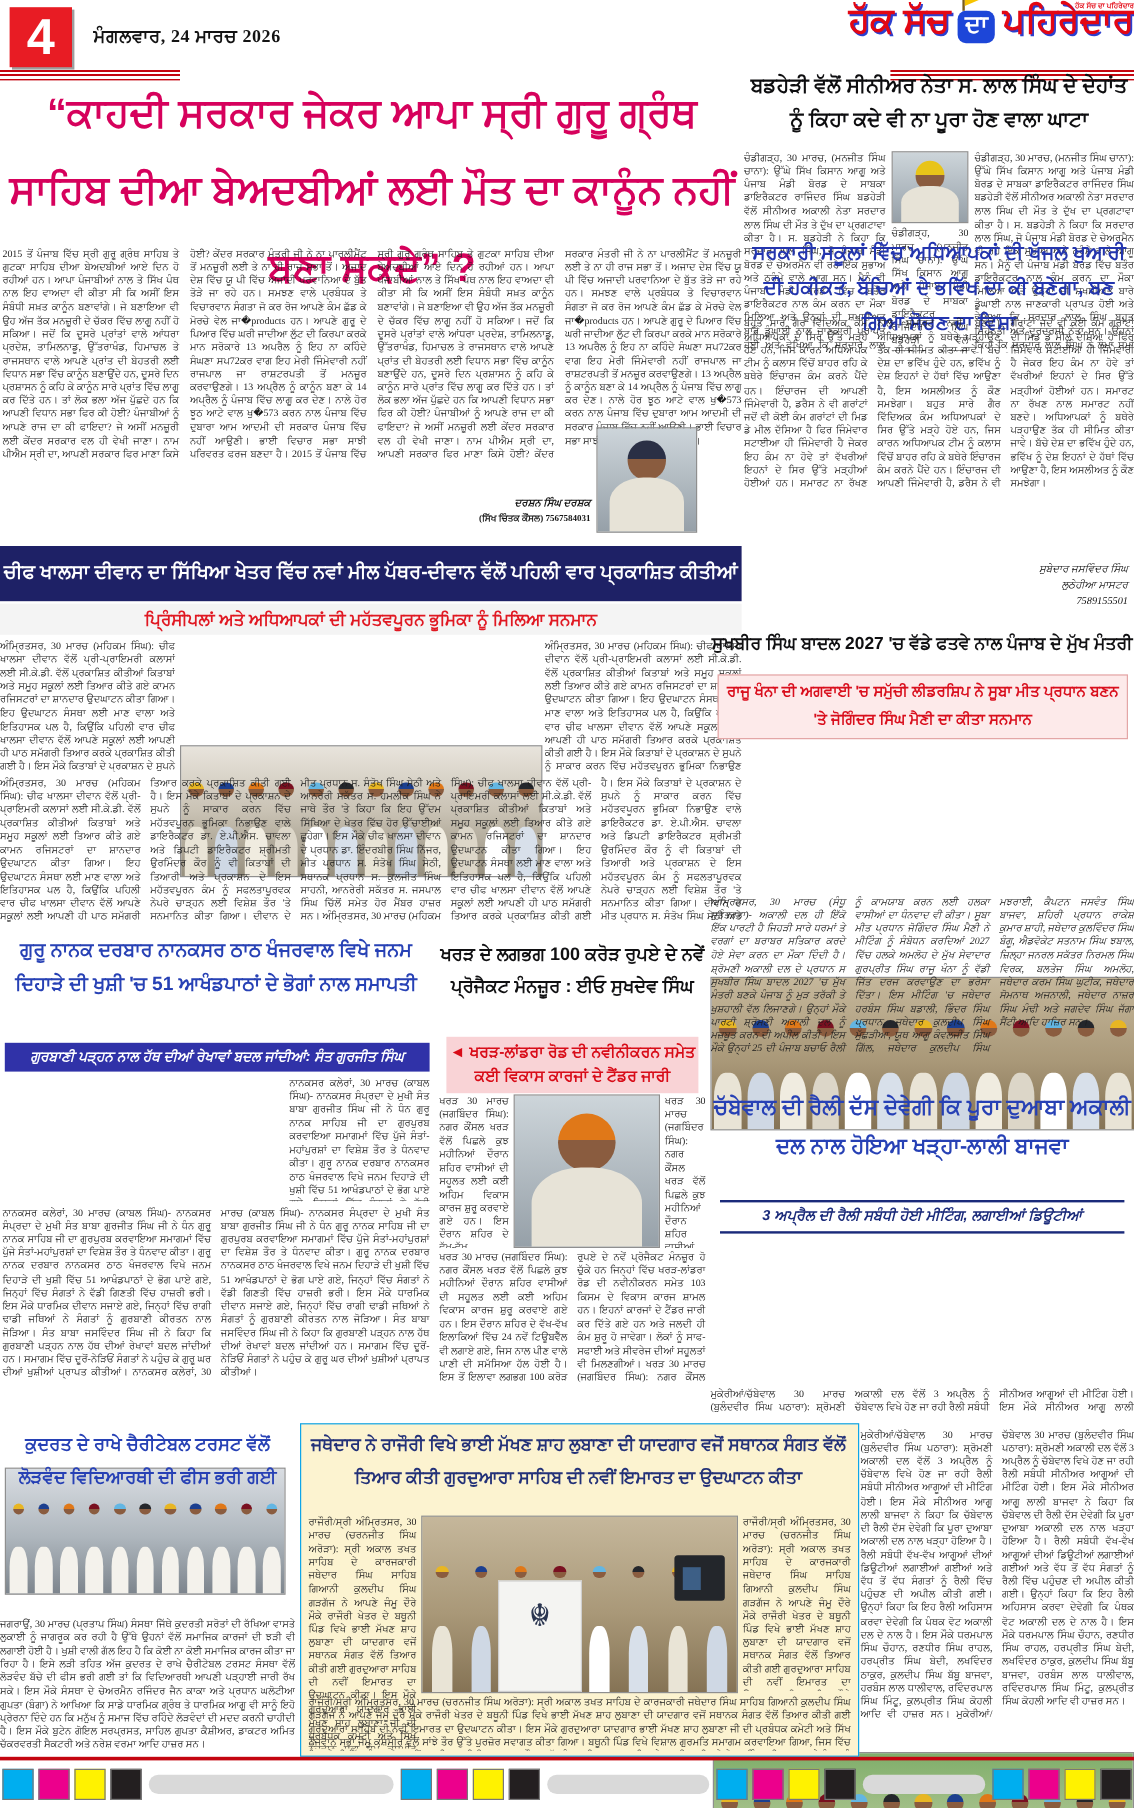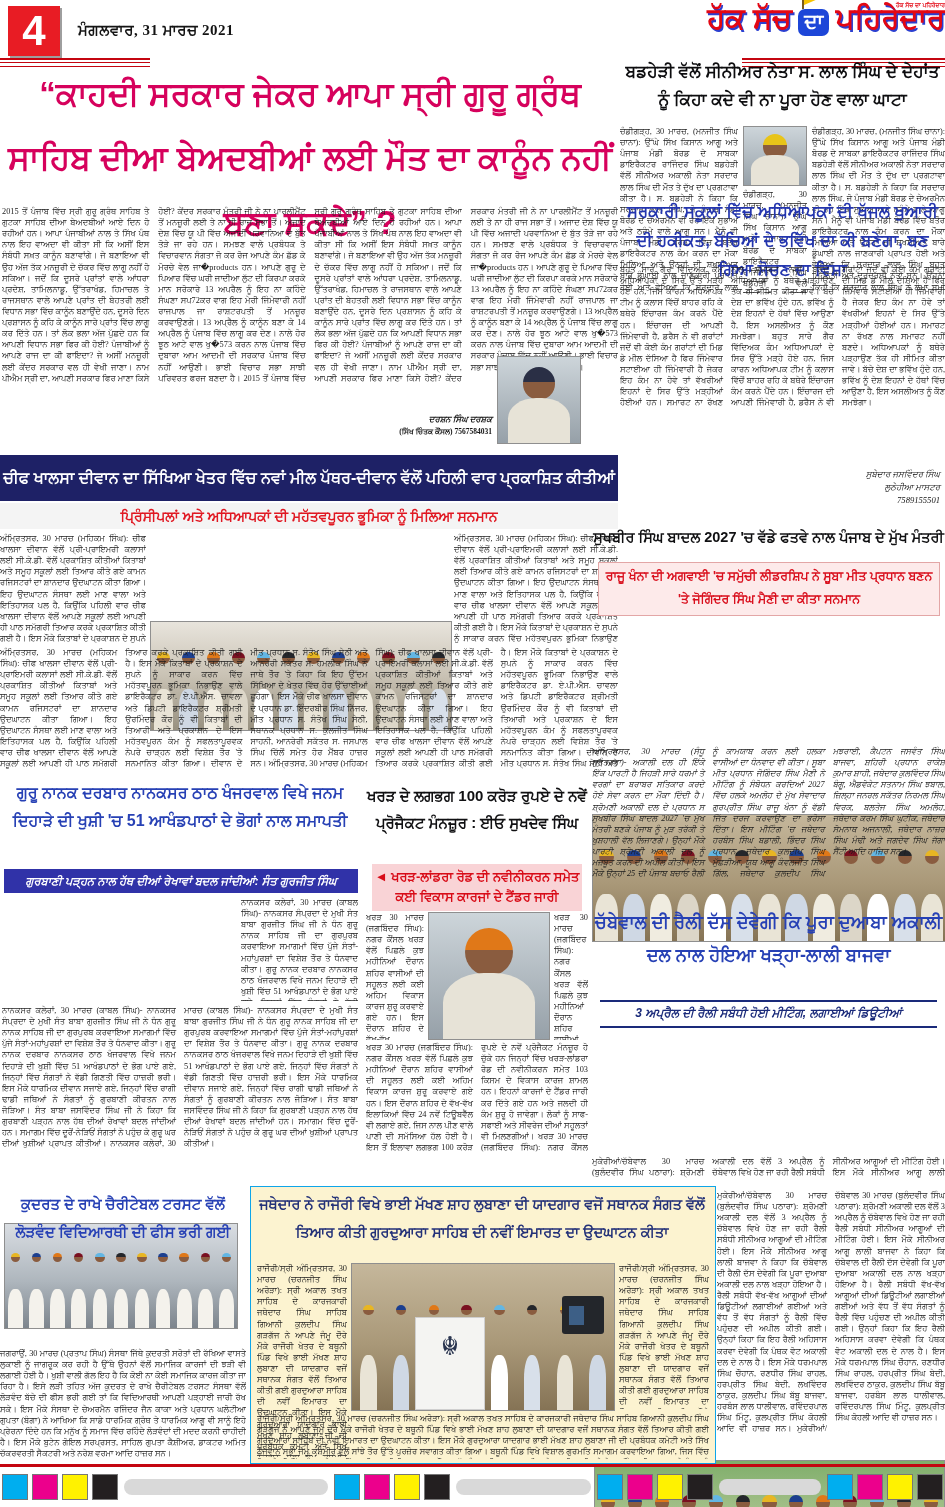--- a/index.html
+++ b/index.html
@@ -129,21 +129,21 @@
   .sq.c{background:#00aeef}.sq.m{background:#ec008c}.sq.y{background:#fff200}.sq.k{background:#231f20}
   .regbar{height:16px;background:#d9d9d9;border-radius:8px;}
   .grow3{flex:3}.grow2{flex:2}.grow15{flex:1.5}
 </style>
 </head>
 <body>
 
 <div class="page">
 
   <div class="abs pagenum">4</div>
-  <div class="abs dateline">ਮੰਗਲਵਾਰ, 31 ਮਾਰਚ 2021</div>
+  <div class="abs dateline">ਮੰਗਲਵਾਰ, 24 ਮਾਰਚ 2026</div>
   <div class="abs rules rules-left"></div>
   <div class="abs masthead">
     <span class="mh-red">ਹੱਕ ਸੱਚ</span>
     <span class="mh-da"><span class="flag"></span><span>ਦਾ</span></span>
     <span class="mh-red">ਪਹਿਰੇਦਾਰ</span>
     <span class="mh-tiny">ਹੱਕ ਸੱਚ ਦਾ ਪਹਿਰੇਦਾਰ</span>
   </div>
   <div class="abs rules rules-right"></div>
 
   <div class="abs headline lead-headline">“ਕਾਹਦੀ ਸਰਕਾਰ ਜੇਕਰ ਆਪਾ ਸ੍ਰੀ ਗੁਰੂ ਗ੍ਰੰਥ ਸਾਹਿਬ ਦੀਆ ਬੇਅਦਬੀਆਂ ਲਈ ਮੌਤ ਦਾ ਕਾਨੂੰਨ ਨਹੀਂ ਬਣਾ ਸਕਦੇ”  ?</div>

